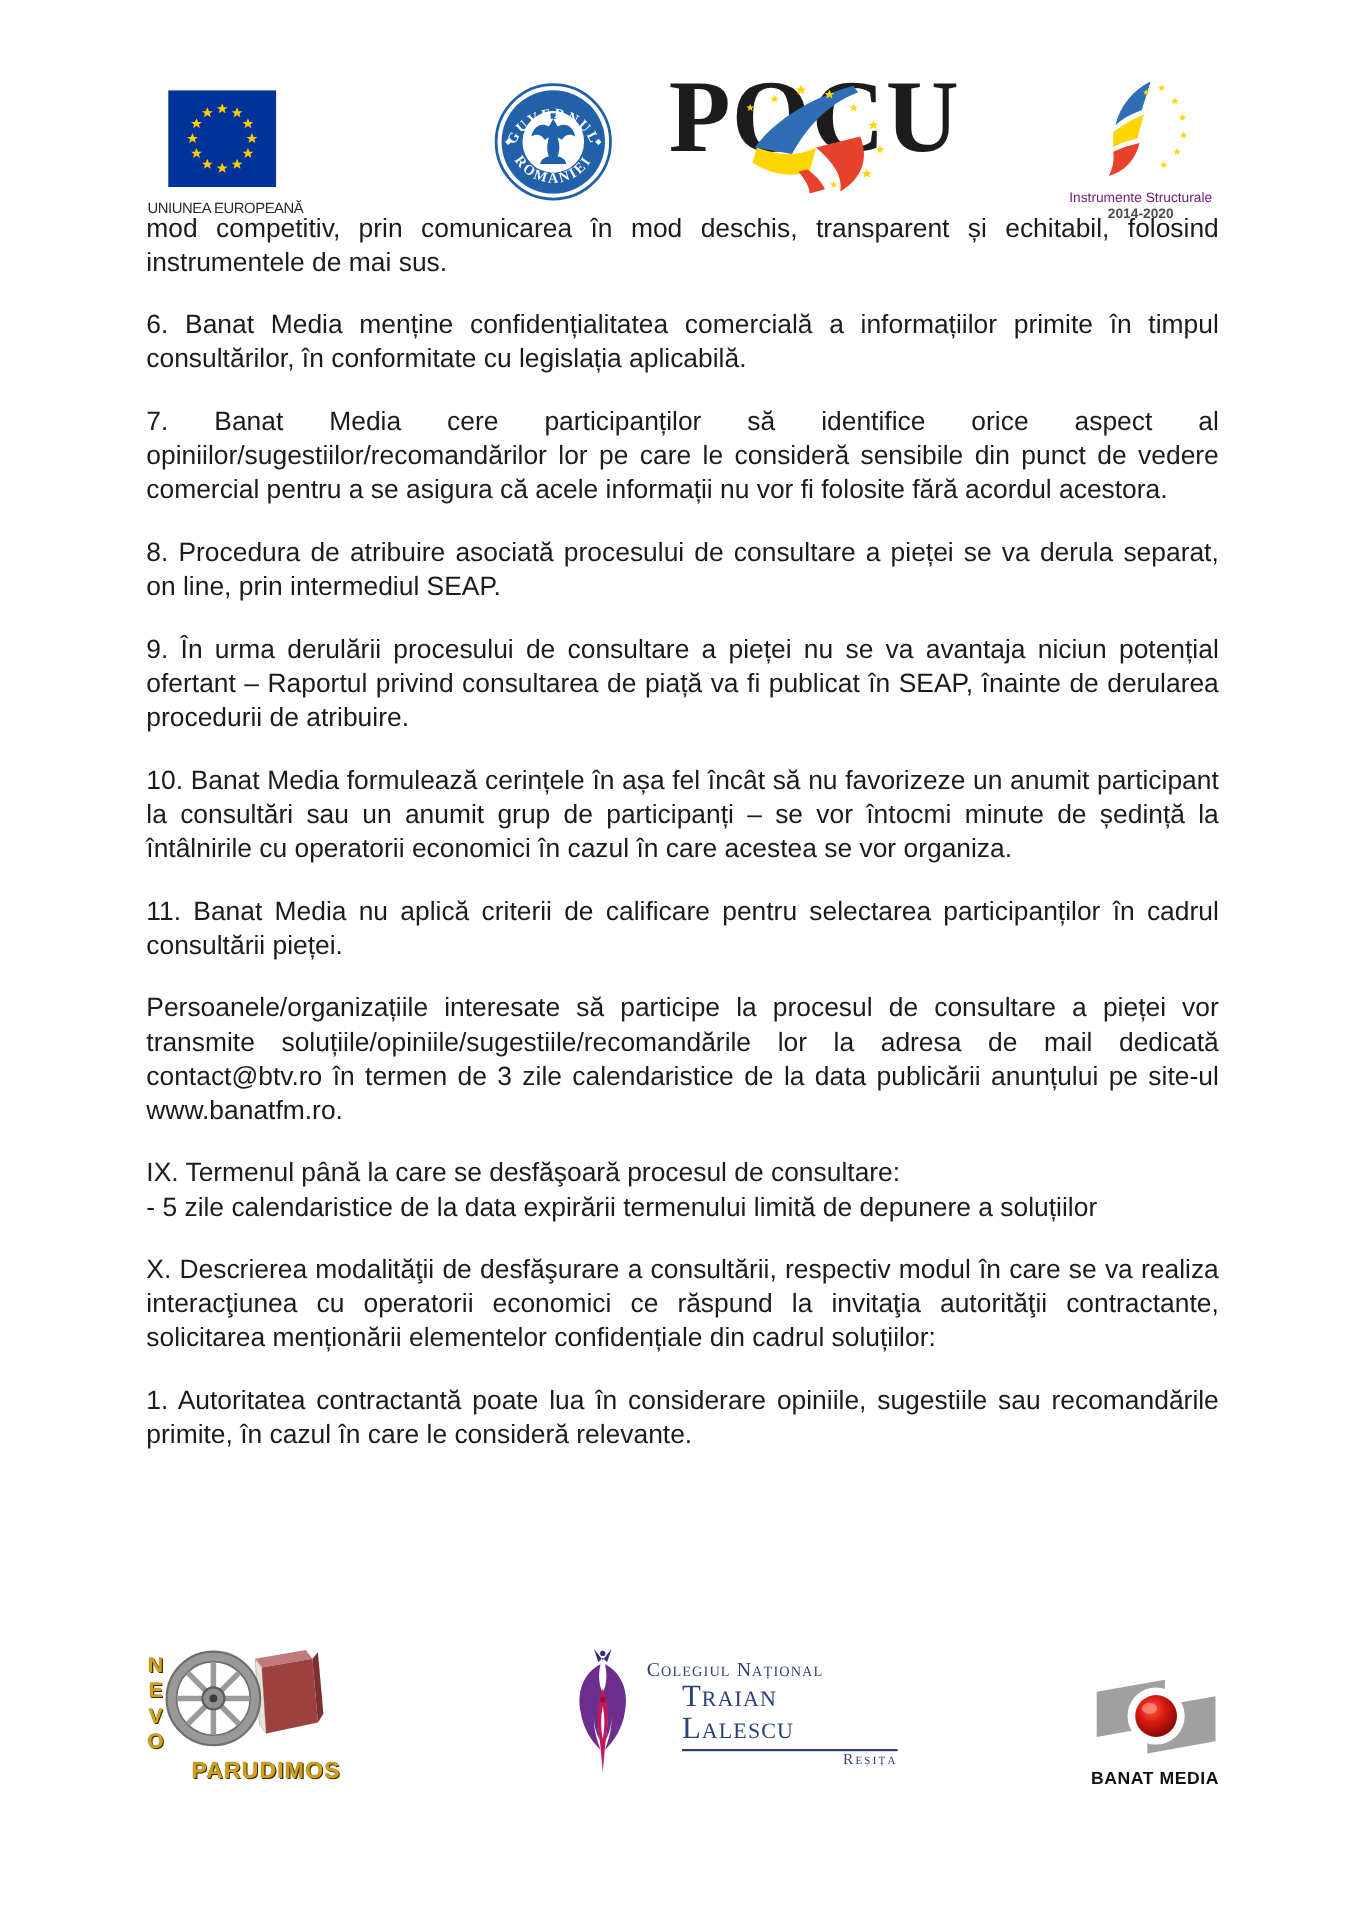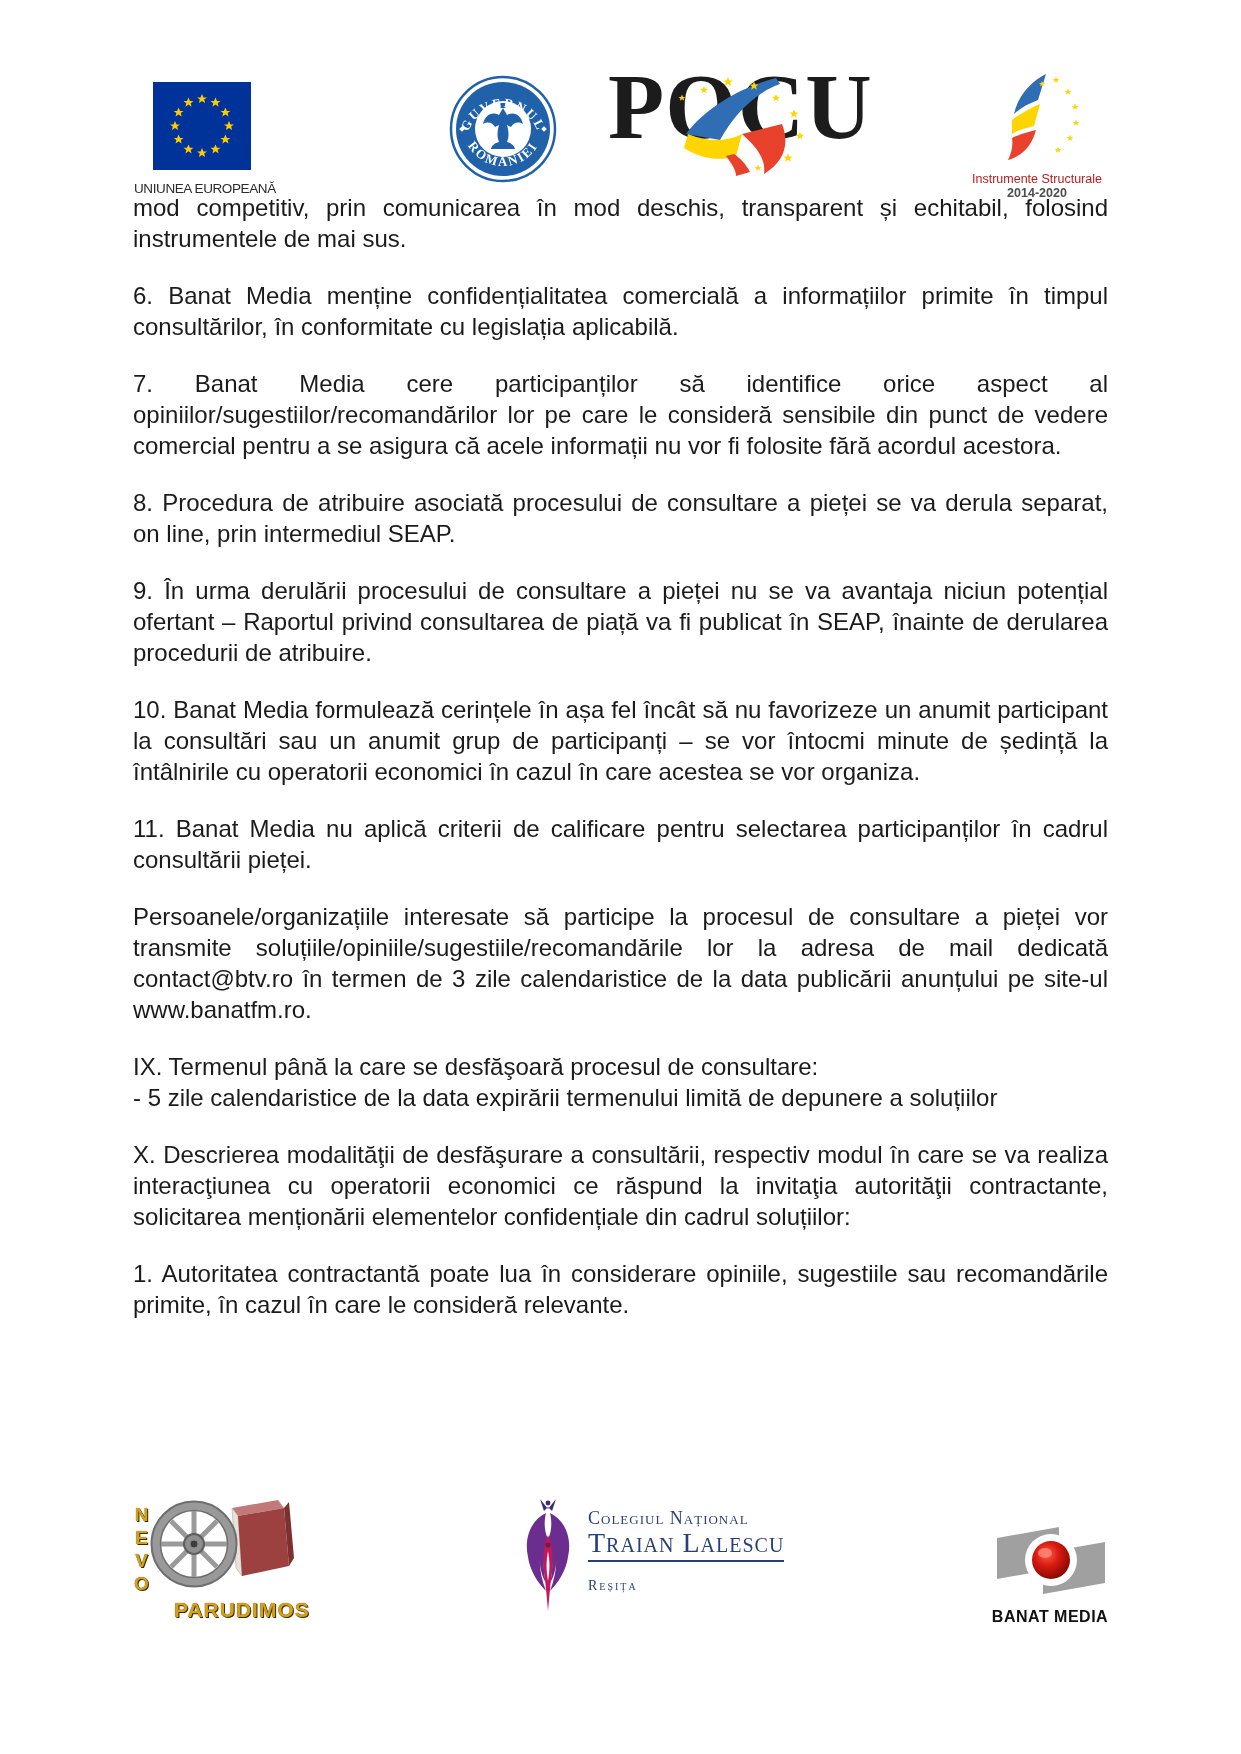--- a/index.html
+++ b/index.html
@@ -24,21 +24,21 @@
   .pocu-wrap{left:608px;top:76px;width:256px;height:96px;}
   .pocu-text{
     position:absolute;left:0;top:-16px;
     font-family:"Liberation Serif","DejaVu Serif",serif;
     font-weight:bold;font-size:92px;line-height:1;
     letter-spacing:1px;color:#1c1c1c;
     transform:scaleY(1.02);
   }
   .pocu-deco{position:absolute;left:0;top:0;pointer-events:none;}
   .is-wrap{left:952px;top:70px;width:170px;text-align:center;}
-  .is-line1{font-size:12.5px;color:#b91c1c;margin-top:2px;}
+  .is-line1{font-size:12.5px;color:#701a75;margin-top:2px;}
   .is-line2{font-size:12.5px;color:#4d4d4d;font-weight:bold;}
   
   .doc-body{
     position:absolute;left:133px;top:192px;width:975px;
     font-size:24px;line-height:31px;
   }
   .para{
     margin:0 0 26px 0;
     text-align:justify;
     white-space:pre-wrap;
@@ -63,22 +63,22 @@
     font-weight:bold;font-size:21px;letter-spacing:1px;
     color:#d4a017;text-shadow:0 0 1px #3a2c00,1px 1px 0 #3a2c00;padding-left:24px;
   }
   .colegiul-wrap{left:516px;top:1495px;width:300px;height:130px;display:flex;}
   .colegiul-text{
     margin-left:8px;margin-top:14px;
     font-family:"Liberation Serif","DejaVu Serif",serif;
     font-variant:small-caps;color:#2b3f77;line-height:1.05;
   }
   .colegiul-l1{font-size:18px;letter-spacing:1px;}
-  .colegiul-l2{font-size:28px;letter-spacing:1px;border-bottom:2px solid #2b3f77;padding-bottom:3px;}
-  .colegiul-l3{font-size:14px;letter-spacing:2px;text-align:left;margin-top:17px;}
+  .colegiul-l2{font-size:28px;letter-spacing:1px;border-bottom:2px solid #2b3f77;padding-bottom:3px;margin-left:32px;}
+  .colegiul-l3{font-size:14px;letter-spacing:2px;text-align:right;margin-top:2px;}
   .banat-wrap{left:980px;top:1520px;width:140px;text-align:center;}
   .banat-label{
     font-weight:bold;font-size:16px;letter-spacing:0.5px;color:#111;margin-top:2px;
   }
 </style>
 </head>
 <body>
 
 <div class="page">
 

